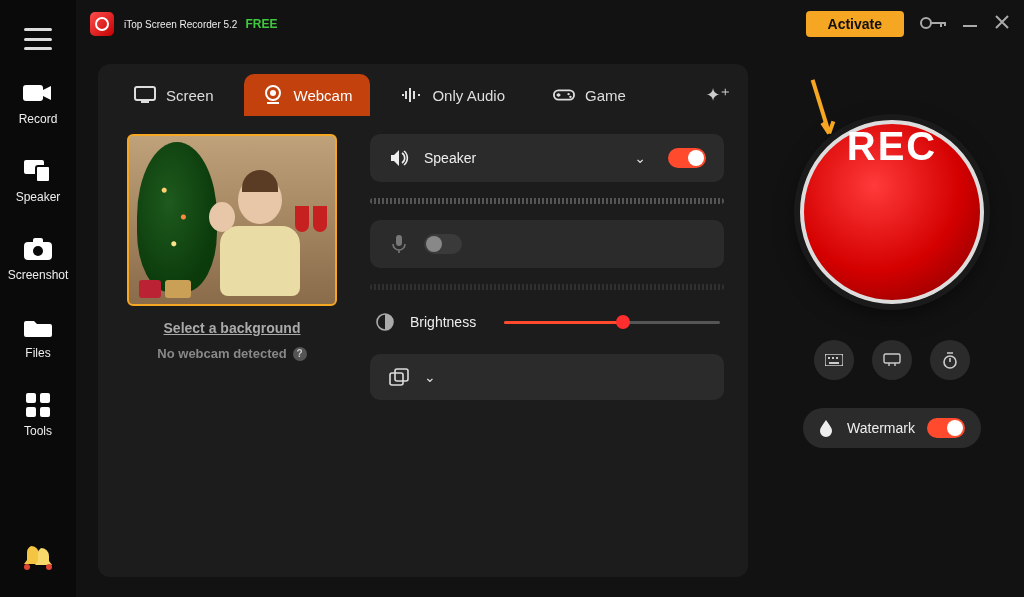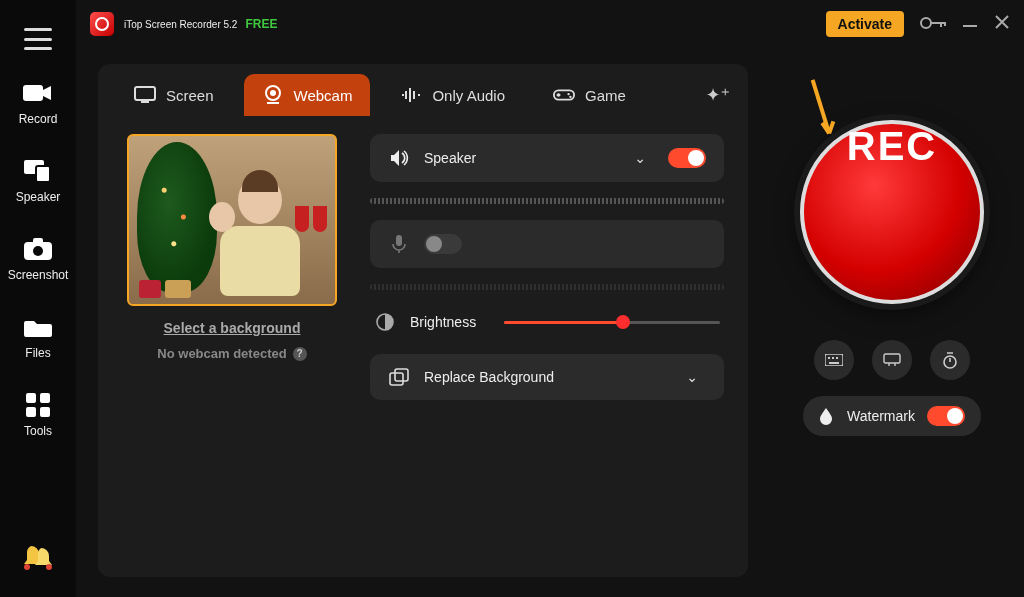--- a/index.html
+++ b/index.html
@@ -16,21 +16,21 @@
 
 .main { flex: 1; background: #121212; position: relative; display: flex; flex-direction: column; }
 
 
 .titlebar { height: 48px; display: flex; align-items: center; padding: 0 14px; }
 .app-logo { width: 24px; height: 24px; background: linear-gradient(135deg,#ff4d4d,#c40000); border-radius: 5px; margin-right: 10px; position:relative; }
 .app-logo::after{content:""; position:absolute; inset:5px; border:2px solid #fff; border-radius:50%;}
 .app-title { color: #eee; font-size: 10px; margin-right: 8px; }
 .free-badge { color: #3fc93f; font-size: 12px; font-weight: 600; }
 .titlebar-right { margin-left: auto; display: flex; align-items: center; gap: 16px; }
-.activate-btn { background: #f5a623; color: #111; font-weight: 600; padding: 5px 12px; border-radius: 4px; font-size: 14px; cursor: pointer; }
+.activate-btn { background: #f5a623; color: #111; font-weight: 600; padding: 5px 22px; border-radius: 4px; font-size: 14px; cursor: pointer; }
 .key-icon, .min-icon, .close-icon { color: #aaa; cursor: pointer; font-size: 18px; }
 
 
 .body-row { flex: 1; display: flex; padding: 16px 22px 20px 22px; gap: 34px; }
 .panel { background: #1c1c1c; border-radius: 12px; flex: 1; display: flex; flex-direction: column; padding-bottom: 18px; }
 
 
 .tabs { display: flex; align-items: center; padding: 10px 18px 0 18px; gap: 12px; }
 .tab { display: flex; align-items: center; gap: 10px; padding: 12px 18px; border-radius: 10px 10px 0 0; color: #ddd; font-size: 15px; cursor: pointer; }
 .tab.active { background: #c2410c; color: #fff; }
@@ -77,21 +77,21 @@
 .slider .track{ flex:1; height:3px; background:#555; border-radius:2px; position:relative;}
 .slider .fill{ position:absolute; left:0; top:0; bottom:0; background:#ff4a2e; border-radius:2px; width:55%;}
 .slider .thumb{ position:absolute; top:50%; left:55%; transform:translate(-50%,-50%); width:14px; height:14px; background:#ff2e2e; border-radius:50%;}
 
 
 .right-col { width: 220px; display: flex; flex-direction: column; align-items: center; position: relative; }
 .arrow { position:absolute; top:24px; left:10px; transform: rotate(38deg); }
 .rec-btn { width: 184px; height: 184px; border-radius: 50%; background: radial-gradient(circle at 40% 35%, #ff3a3a 0%, #d40000 55%, #7a0000 100%); border: 4px solid #ddd; box-shadow: 0 0 0 6px #1a1a1a, 0 8px 24px rgba(0,0,0,.6); display:flex; justify-content:center; color:#fff; font-size:40px; font-weight:800; letter-spacing:2px; margin-top: 56px; cursor:pointer;}
 .mini-row { display:flex; gap:18px; margin-top: 36px; }
 .mini { width:40px; height:40px; border-radius:50%; background:#2b2b2b; display:flex; align-items:center; justify-content:center; color:#ccc; cursor:pointer; font-size:16px;}
-.watermark { margin-top: 16px; background:#2b2b2b; border-radius: 24px; padding: 10px 16px; display:flex; align-items:center; gap:12px; }
+.watermark { margin-top: 28px; background:#2b2b2b; border-radius: 24px; padding: 10px 16px; display:flex; align-items:center; gap:12px; }
 .watermark .wic{ width:16px; height:18px; }
 .watermark .lbl{ color:#eee; font-size:14px; flex:1;}
 </style>
 </head>
 <body>
 
 <div class="sidebar">
   <div class="hamburger">
       <span></span>
       <span></span>
@@ -304,21 +304,20 @@
             </div>
           </div>
 
           <div class="ctrl">
             <span class="cic">
                 <svg width="20" height="18" viewBox="0 0 20 18">
                   <rect x="1" y="5" width="13" height="12" rx="2" fill="none" stroke="#ddd" stroke-width="1.6"></rect>
                   <rect x="6" y="1" width="13" height="12" rx="2" fill="none" stroke="#ddd" stroke-width="1.6"></rect>
                 </svg>
               </span>
-            <span class="lbl">Replace Background</span>
             <span class="chev">⌄</span>
           </div>
         </div>
       </div>
     </div>
 
     <div class="right-col">
       <svg class="arrow" width="60" height="44" viewBox="0 0 60 44">
         <path d="M4 4 L50 36" stroke="#f5a623" stroke-width="4" fill="none"></path>
         <path d="M50 36 L38 32 M50 36 L46 24" stroke="#f5a623" stroke-width="4" fill="none"></path>

